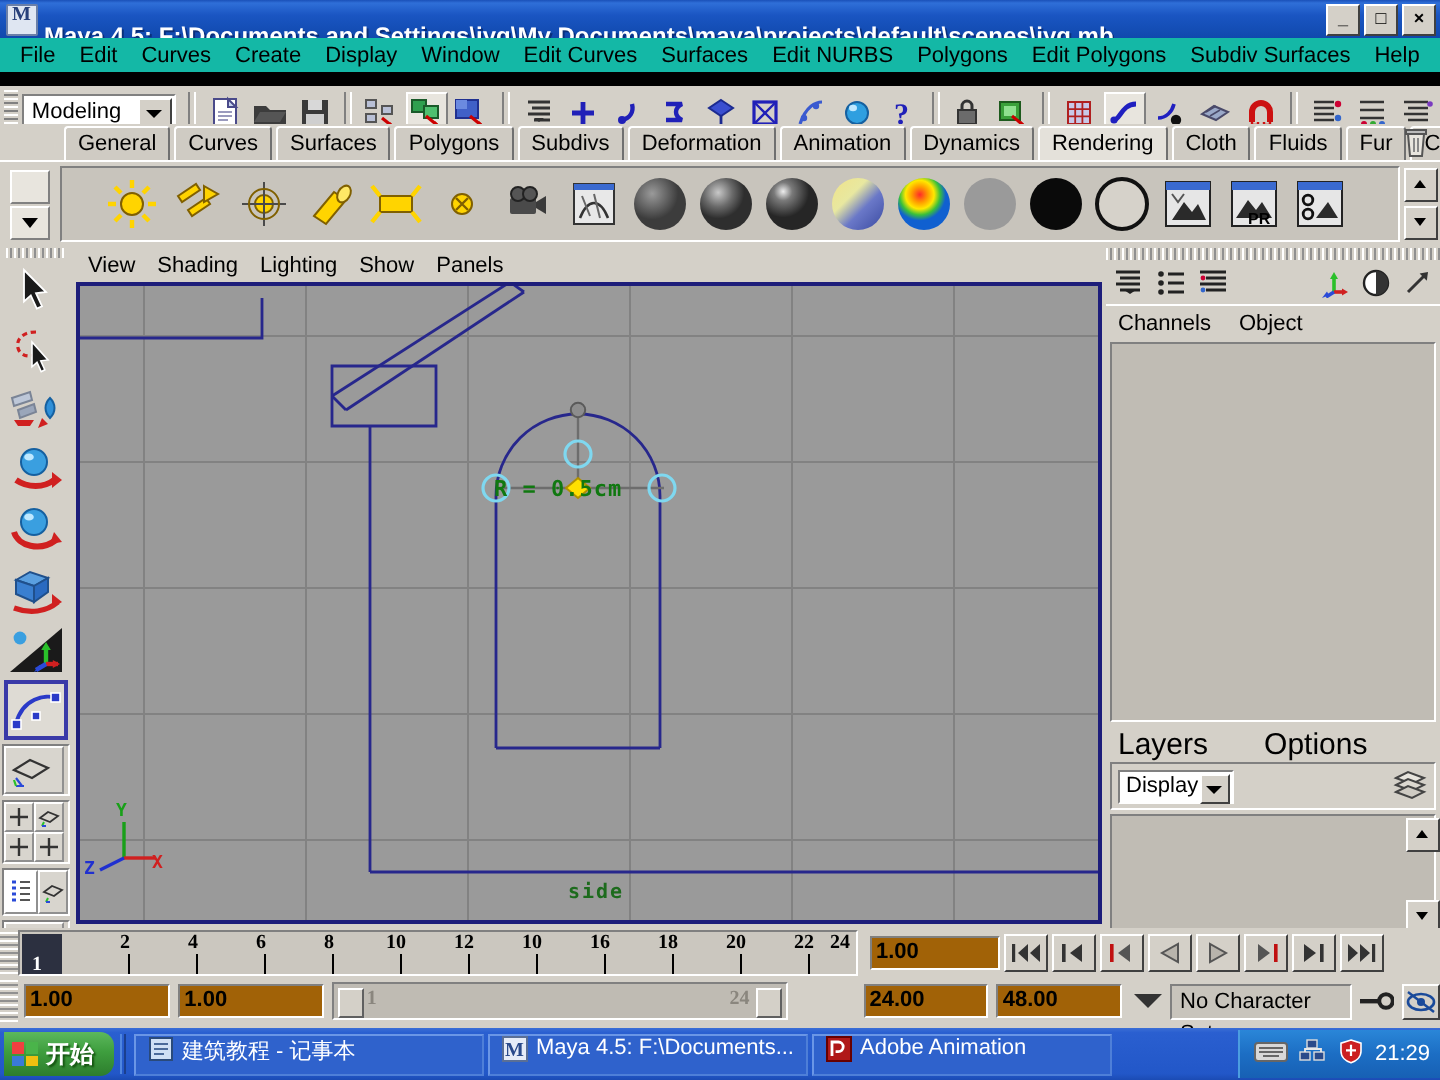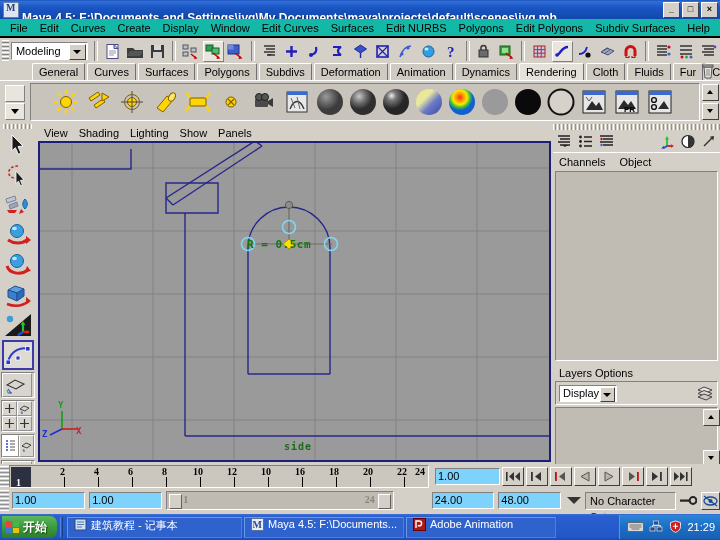--- a/index.html
+++ b/index.html
@@ -23,21 +23,21 @@
     border-right-color:#404040;border-bottom-color:#404040;
     font-size:9px;line-height:12px;text-align:center;color:#000;font-weight:bold;}
 
   
   .menubar{position:absolute;left:0;top:19px;width:720px;height:17px;background:#14b8a6;
     display:flex;align-items:center;padding-left:4px;box-sizing:border-box;}
   .menubar .mi{font-size:11px;color:#000;padding:1px 6px;white-space:nowrap;}
 
   
   .statusbar{position:absolute;left:0;top:36px;width:720px;height:26px;background:#d4d0c8;
-    border-top:2px solid #000000;display:flex;align-items:center;}
+    border-top:7px solid #000000;display:flex;align-items:center;}
   .gripv{width:7px;height:22px;margin:0 2px;
     background:repeating-linear-gradient(180deg,#fff 0 1px,#d4d0c8 1px 2px,#808080 2px 3px,#d4d0c8 3px 4px);}
   .modesel{width:78px;height:18px;background:#fff;border:1px solid #808080;
     border-right-color:#fff;border-bottom-color:#fff;display:flex;align-items:center;
     font-size:11px;padding-left:4px;box-sizing:border-box;position:relative;margin-right:3px;}
   .modesel .arrw{position:absolute;right:1px;top:1px;width:15px;height:14px;background:#d4d0c8;
     border:1px solid #fff;border-right-color:#404040;border-bottom-color:#404040;}
   .modesel .arrw:after{content:"";position:absolute;left:3px;top:5px;
     border-left:4px solid transparent;border-right:4px solid transparent;border-top:4px solid #000;}
   .sep{width:2px;height:20px;margin:0 3px;border-left:1px solid #808080;border-right:1px solid #fff;}
@@ -107,21 +107,21 @@
   
   .rp{position:absolute;left:553px;top:124px;width:167px;}
   .rpgrip{height:6px;background:repeating-linear-gradient(90deg,#fff 0 1px,#d4d0c8 1px 2px,#909090 2px 3px,#d4d0c8 3px 4px);}
   .rpicons{height:22px;background:#d4d0c8;display:flex;align-items:center;padding-left:2px;}
   .rpi{width:20px;height:20px;margin-right:1px;display:flex;align-items:center;justify-content:center;}
   .cbmenu{height:17px;background:#d4d0c8;border-top:1px solid #fff;display:flex;
     align-items:center;padding-left:6px;font-size:11px;gap:14px;}
   .cbbody{height:190px;background:#c0bcb4;border:1px solid #808080;
     border-right-color:#fff;border-bottom-color:#fff;margin:1px 2px;box-sizing:border-box;}
   .lyrmenu{height:17px;background:#d4d0c8;display:flex;align-items:center;
-    padding-left:6px;font-size:11px;gap:3px;margin-top:3px;}
+    padding-left:6px;font-size:15px;gap:28px;margin-top:3px;}
   .lyrbar{height:24px;background:#d4d0c8;display:flex;align-items:center;padding:0 3px;
     border:1px solid #808080;border-right-color:#fff;border-bottom-color:#fff;margin:0 2px;
     box-sizing:border-box;}
   .dispsel{width:58px;height:17px;background:#fff;border:1px solid #808080;
     border-right-color:#fff;border-bottom-color:#fff;font-size:11px;padding-left:3px;
     box-sizing:border-box;line-height:15px;position:relative;}
   .dispsel .arrw{position:absolute;right:1px;top:1px;width:13px;height:13px;background:#d4d0c8;
     border:1px solid #fff;border-right-color:#404040;border-bottom-color:#404040;}
   .dispsel .arrw:after{content:"";position:absolute;left:2px;top:5px;
     border-left:4px solid transparent;border-right:4px solid transparent;border-top:4px solid #000;}
@@ -143,22 +143,22 @@
     background:repeating-linear-gradient(180deg,#fff 0 1px,#d4d0c8 1px 2px,#909090 2px 3px,#d4d0c8 3px 4px);}
   .timeline{position:relative;width:420px;height:23px;background:#cbc7bf;
     border:1px solid #808080;border-right-color:#fff;border-bottom-color:#fff;
     box-sizing:border-box;overflow:hidden;flex:0 0 auto;}
   .tick{position:absolute;top:11px;width:1px;height:11px;background:#000;}
   .ticklab{position:absolute;top:0px;font-size:10px;color:#000;font-weight:bold;
     font-family:"Liberation Serif",serif;}
   .curframe{position:absolute;left:1px;top:1px;width:20px;height:21px;background:#2c3040;}
   .curframe span{position:absolute;left:5px;bottom:0px;color:#fff;font-size:10px;font-weight:bold;
     font-family:"Liberation Serif",serif;}
-  .numfield{height:17px;background:#7dd3fc;border:1px solid #808080;border-right-color:#fff;
-    border-bottom-color:#fff;font-size:11px;padding:0 2px;box-sizing:border-box;line-height:15px;}
+  .numfield{height:17px;background:#a16207;border:1px solid #808080;border-right-color:#fff;
+    border-bottom-color:#fff;font-size:11px;padding:0 2px;box-sizing:border-box;line-height:15px;font-weight:bold;}
   .pbtn{width:22px;height:19px;background:#d4d0c8;border:1px solid #fff;
     border-right-color:#404040;border-bottom-color:#404040;margin-left:2px;
     display:flex;align-items:center;justify-content:center;box-sizing:border-box;}
 
   
   .rngrow{position:absolute;left:0;top:489px;width:720px;height:23px;background:#d4d0c8;
     display:flex;align-items:center;}
   .rngbar{height:19px;background:#bfbbb3;border:1px solid #808080;border-right-color:#fff;
     border-bottom-color:#fff;position:relative;box-sizing:border-box;}
   .rnghandle{position:absolute;top:2px;width:11px;height:13px;background:#d4d0c8;

